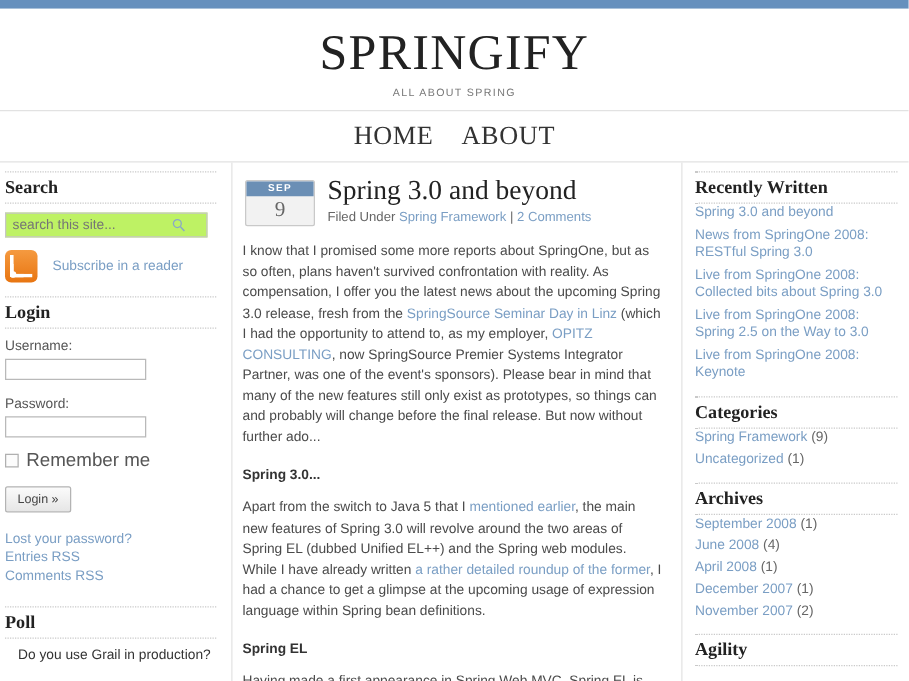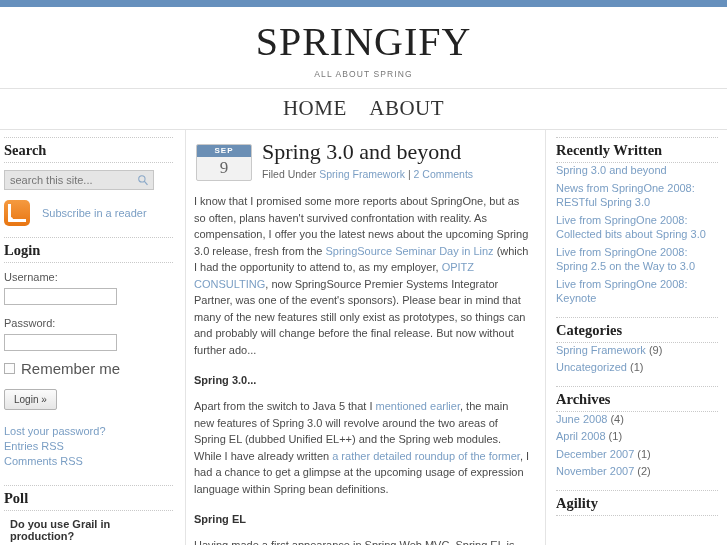--- a/index.html
+++ b/index.html
@@ -79,23 +79,23 @@
   .widget-body { padding-top: 7px; }
 
   a.lnk { color: #7a9ec4; text-decoration: none; }
   .list-links { list-style: none; margin: 0; padding: 0; }
   .list-links li { font-size: 11px; line-height: 14.5px; margin-bottom: 3px; }
   .list-links li .count { color: #666; }
 
   
   .search-wrap { position: relative; width: 150px; }
   .search-input {
-    width: 150px; height: 20px;
+    width: 162px; height: 20px;
     border: 1px solid #c6c6c6;
-    background: #e5e5e5;
+    background: #bef264;
     font-family: "Liberation Sans", sans-serif;
     font-size: 11px; color: #666;
     padding: 0 20px 0 5px;
   }
   .search-icon {
     position: absolute; right: 5px; top: 4px;
     width: 12px; height: 12px; pointer-events: none;
   }
   
   .rss-row { display: flex; align-items: center; margin: 10px 0 4px; }
@@ -136,22 +136,23 @@
     font-size: 10px; color: #444;
     background: linear-gradient(#fbfbfb, #e6e6e6);
     border: 1px solid #b3b3b3;
     padding: 4px 9px;
     border-radius: 2px;
   }
   .meta-links { margin-top: 14px; }
   .meta-links a { display: block; font-size: 11px; line-height: 15px; }
 
   .poll-q {
-    font-size: 11px; font-weight: bold; color: #333;
+    font-size: 11px; font-weight: normal; color: #333;
     margin: 3px 0 0 6px;
+    text-align: center;
   }
 
   
   .post-head { display: flex; align-items: flex-start; }
   .date-badge {
     width: 56px; flex: none; margin: 4px 10px 0 2px;
     border: 1px solid #c9c9c9; background: #f2f2f2;
     text-align: center; border-radius: 2px; overflow: hidden;
   }
   .date-badge .m {
@@ -299,20 +300,21 @@
         <h2 class="widget-title">Categories</h2>
         <ul class="list-links widget-body">
           <li><a class="lnk" href="#">Spring Framework</a> <span class="count">(9)</span></li>
           <li><a class="lnk" href="#">Uncategorized</a> <span class="count">(1)</span></li>
         </ul>
       </div>
 
       <div class="widget">
         <h2 class="widget-title">Archives</h2>
         <ul class="list-links widget-body">
+          <li><a class="lnk" href="#">September 2008</a> <span class="count">(1)</span></li>
           <li><a class="lnk" href="#">June 2008</a> <span class="count">(4)</span></li>
           <li><a class="lnk" href="#">April 2008</a> <span class="count">(1)</span></li>
           <li><a class="lnk" href="#">December 2007</a> <span class="count">(1)</span></li>
           <li><a class="lnk" href="#">November 2007</a> <span class="count">(2)</span></li>
         </ul>
       </div>
 
       <div class="widget">
         <h2 class="widget-title">Agility</h2>
 

